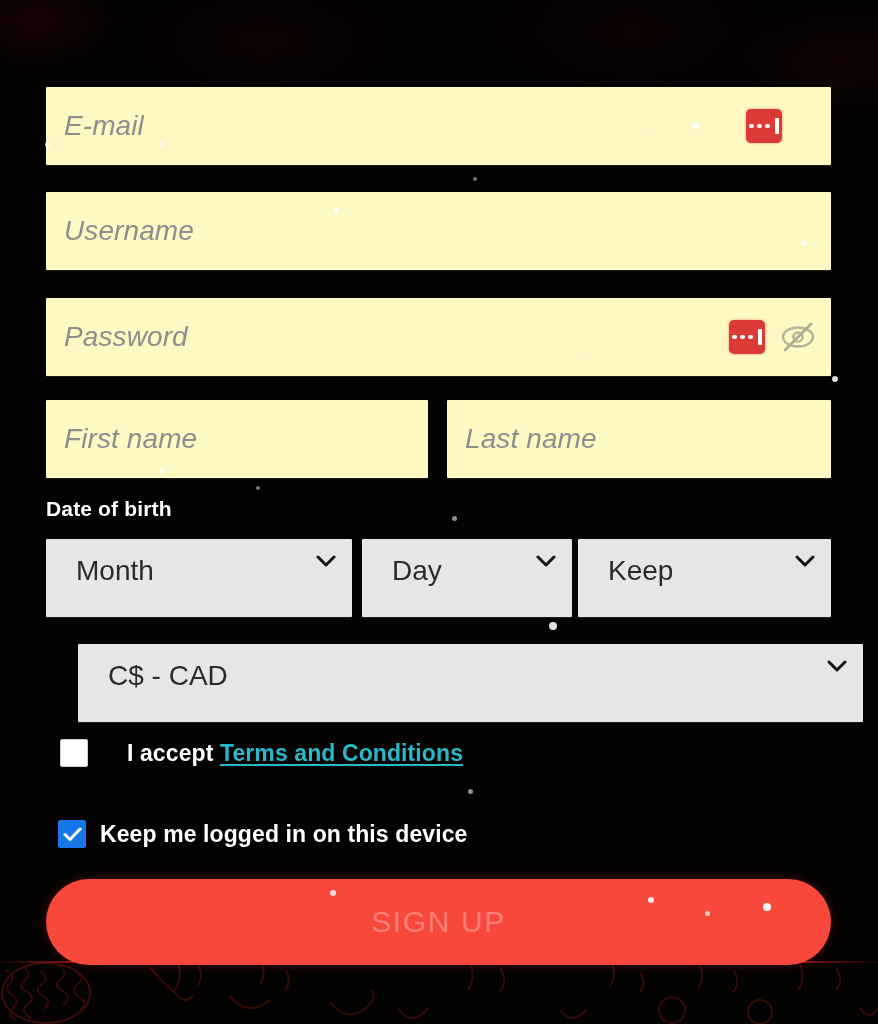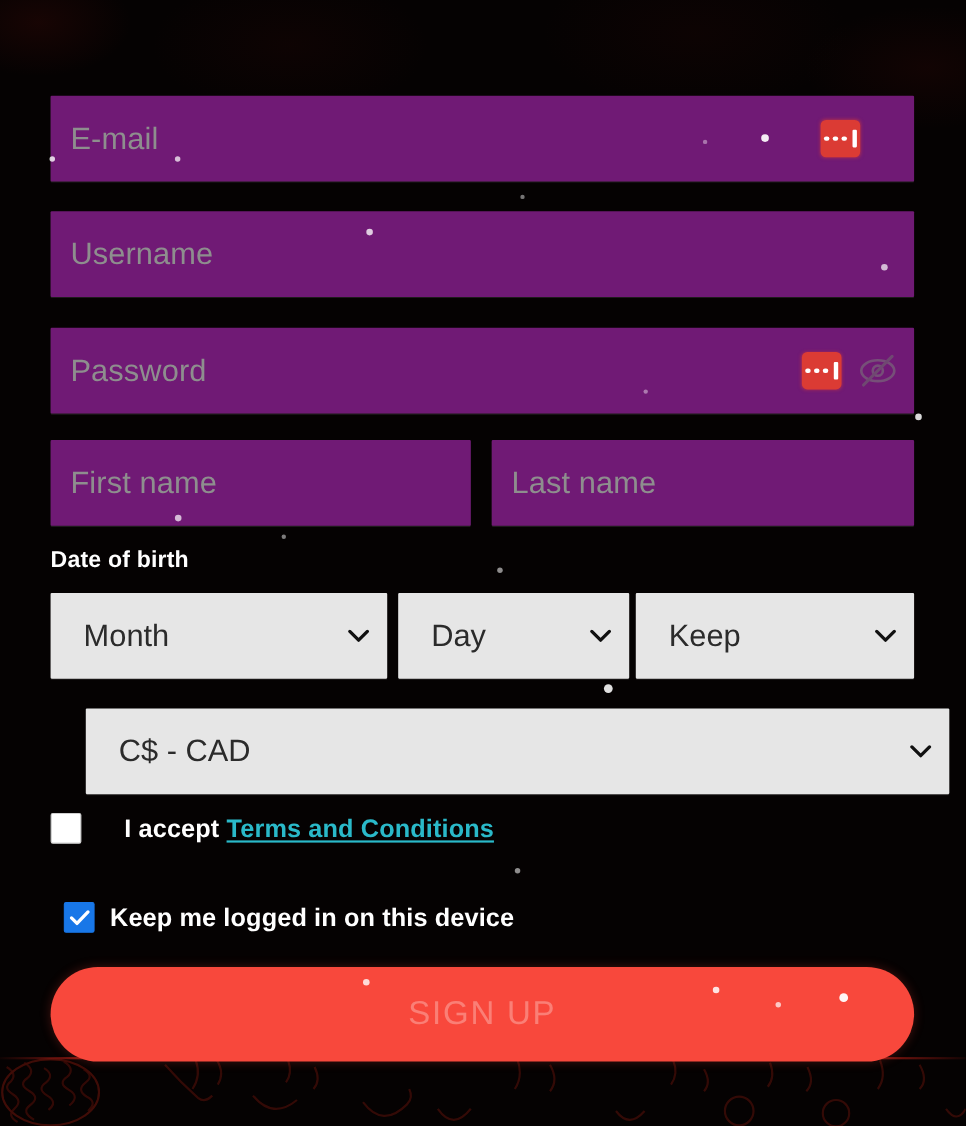--- a/index.html
+++ b/index.html
@@ -63,33 +63,34 @@
   #signup-form {
     position: absolute;
     left: 0; top: 0;
     width: 878px;
     height: 1024px;
     z-index: 4;
   }
 
   .field {
     position: absolute;
-    background: #701a75;
+    background: #fef9c3;
     border: none;
     box-sizing: border-box;
     display: flex;
     align-items: center;
     padding: 0 18px;
     font-family: "Liberation Sans", sans-serif;
     font-size: 28px;
     color: #8e8e8e;
     letter-spacing: 0.1px;
     outline: none;
     border-radius: 1px;
     box-shadow: 0 1px 0 rgba(255,255,255,0.10);
+    font-style: italic;
   }
   .field::placeholder { color: #8e8e8e; opacity: 1; }
 
   
   .in-field-icons {
     position: absolute;
     display: flex;
     align-items: center;
     gap: 14px;
     z-index: 5;
@@ -129,22 +130,21 @@
     cursor: pointer;
     opacity: 0.55;
   }
 
   
   .select-field {
     position: absolute;
     background: #e6e6e6;
     box-sizing: border-box;
     display: flex;
-    align-items: center;
-    padding: 0 16px 0 30px;
+    padding: 16px 16px 0 30px;
     font-family: "Liberation Sans", sans-serif;
     font-size: 28px;
     color: #2b2b2b;
     border: none;
     border-radius: 1px;
     cursor: pointer;
     box-shadow: 0 1px 0 rgba(255,255,255,0.10);
   }
   .select-field .sel-value {
     flex: 1 1 auto;
@@ -343,21 +343,21 @@
     </svg>
   </div>
 
   <div class="select-field" style="left:46px; top:644px; width:785px; height:78px;margin-left:32px;">
     <span class="sel-value">C$ - CAD</span>
     <svg class="chev" viewBox="0 0 20 12">
       <path d="M2 2 L10 10 L18 2" fill="none" stroke="#111" stroke-width="3" stroke-linecap="round" stroke-linejoin="round"></path>
     </svg>
   </div>
 
-  <div class="check-row" style="left:46px; top:739px;gap:39px;">
+  <div class="check-row" style="left:60px; top:739px;gap:39px;">
     <div class="cbox unchecked"></div>
     <div class="check-label">
       <span>I accept</span>
       <span class="link-tc">Terms and Conditions</span>
     </div>
   </div>
 
   <div class="check-row" style="left:46px; top:820px;padding-left:12px;">
     <div class="cbox checked">
       <svg width="19" height="15" viewBox="0 0 19 15">

